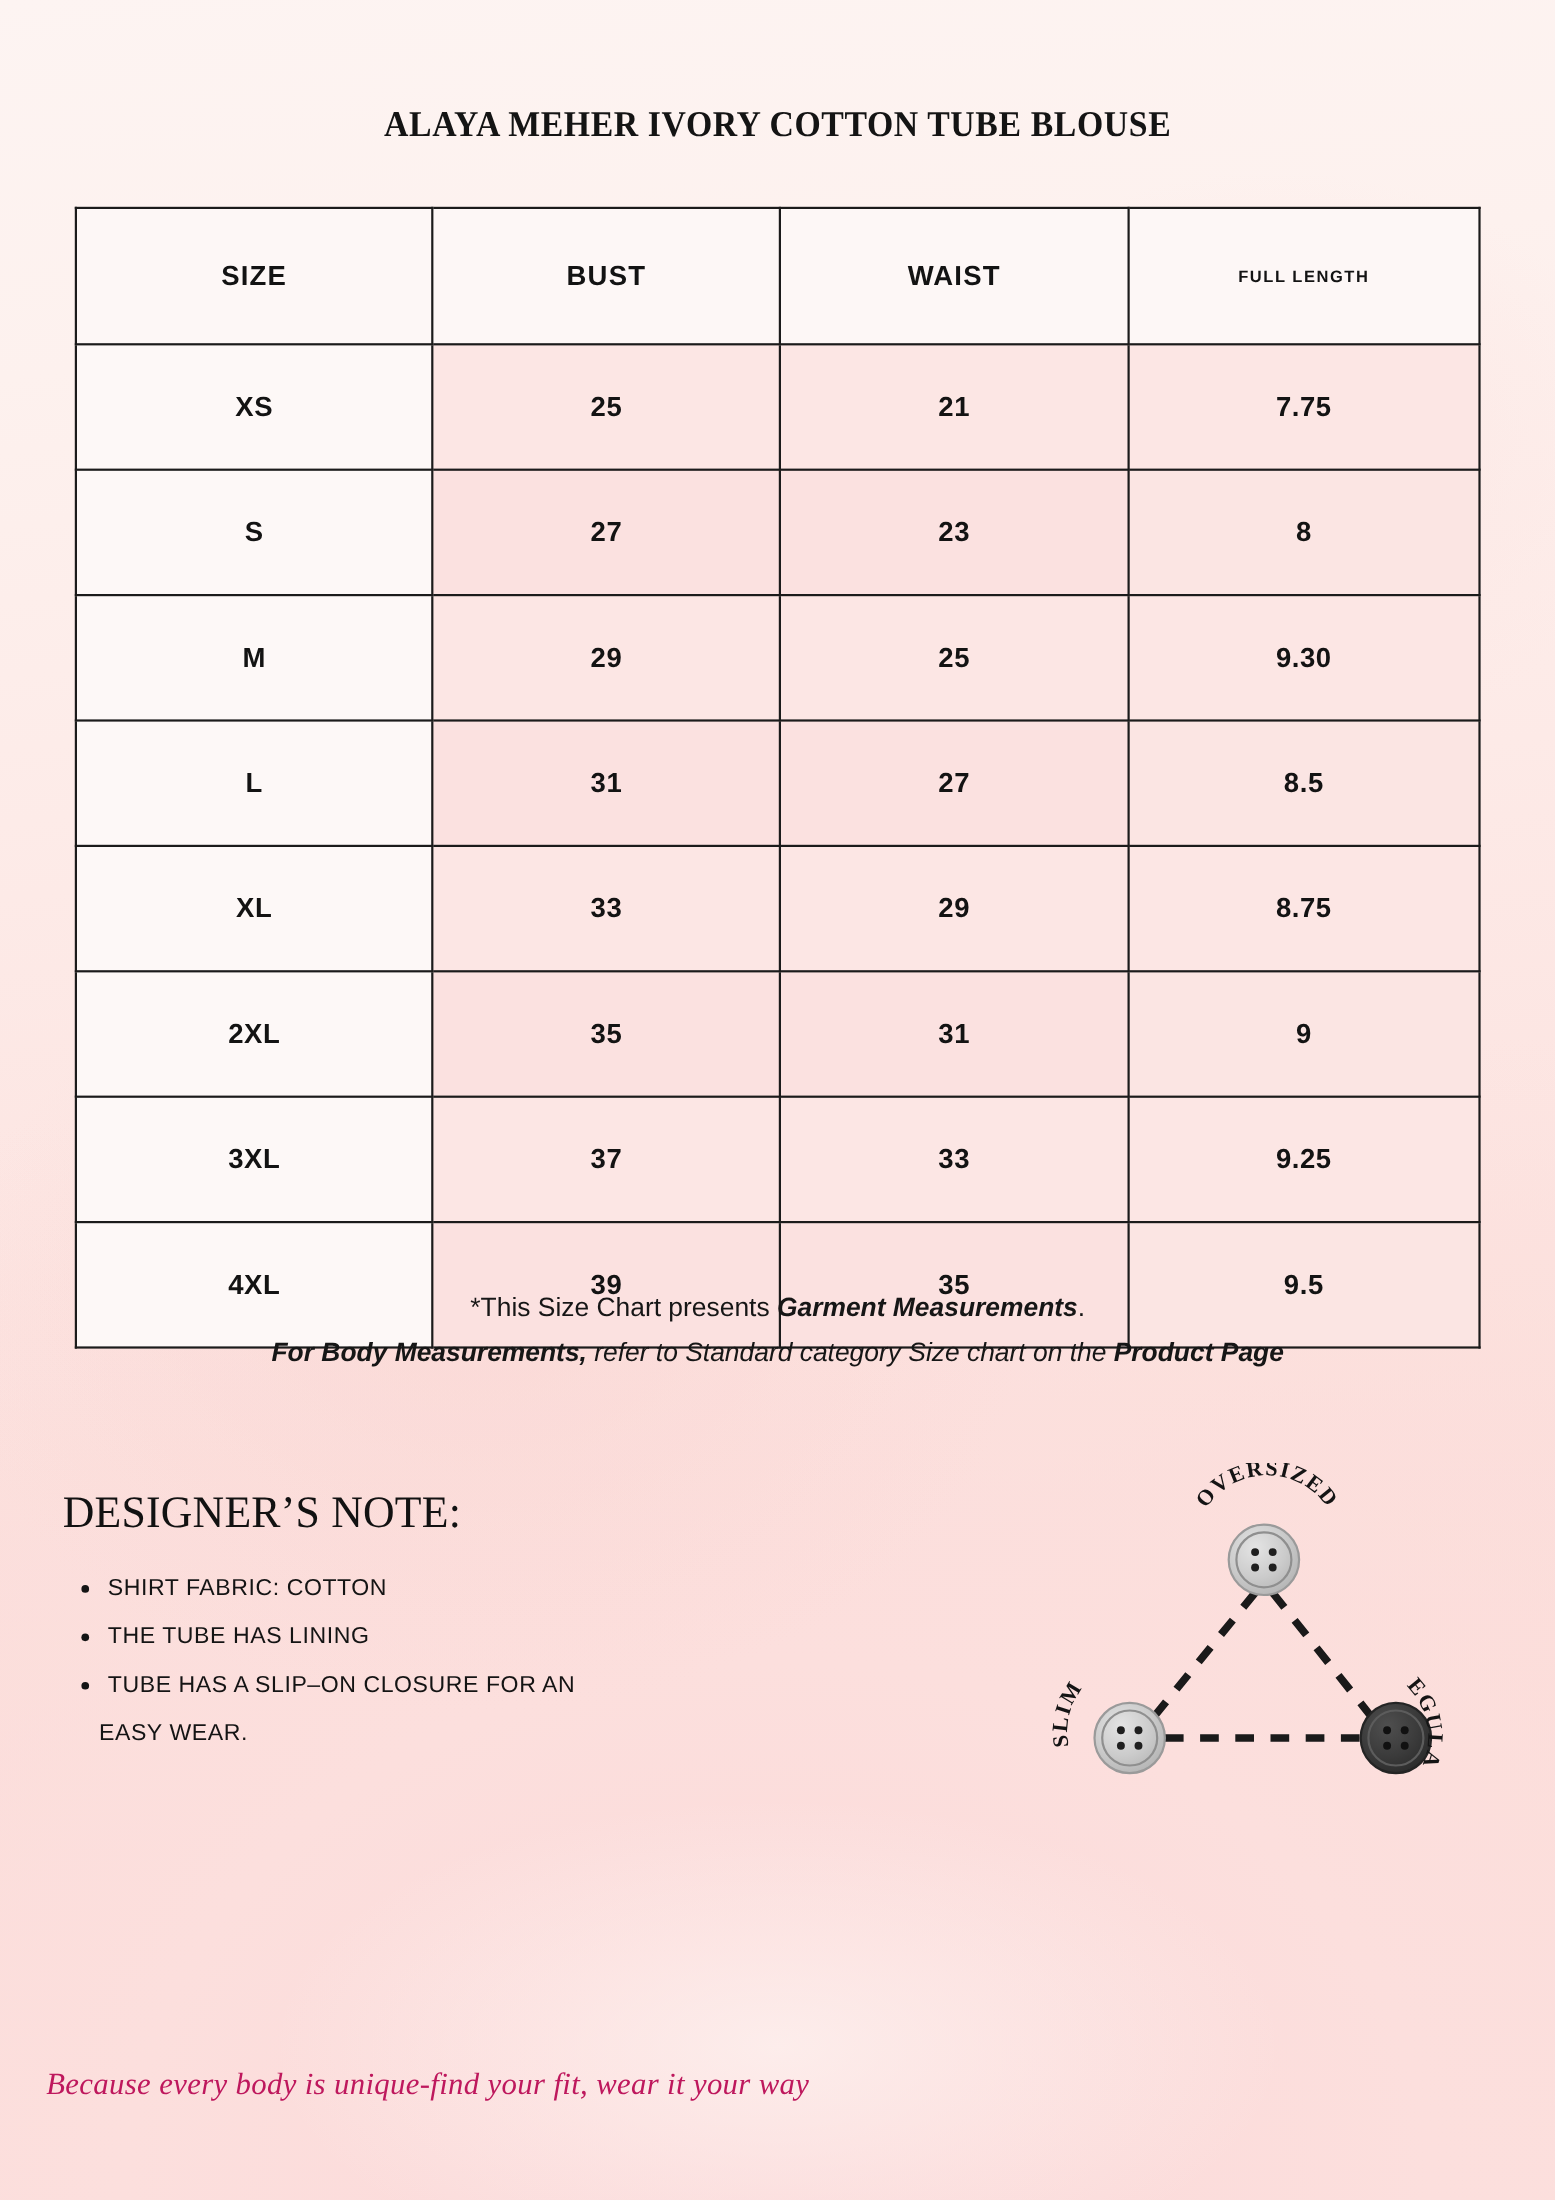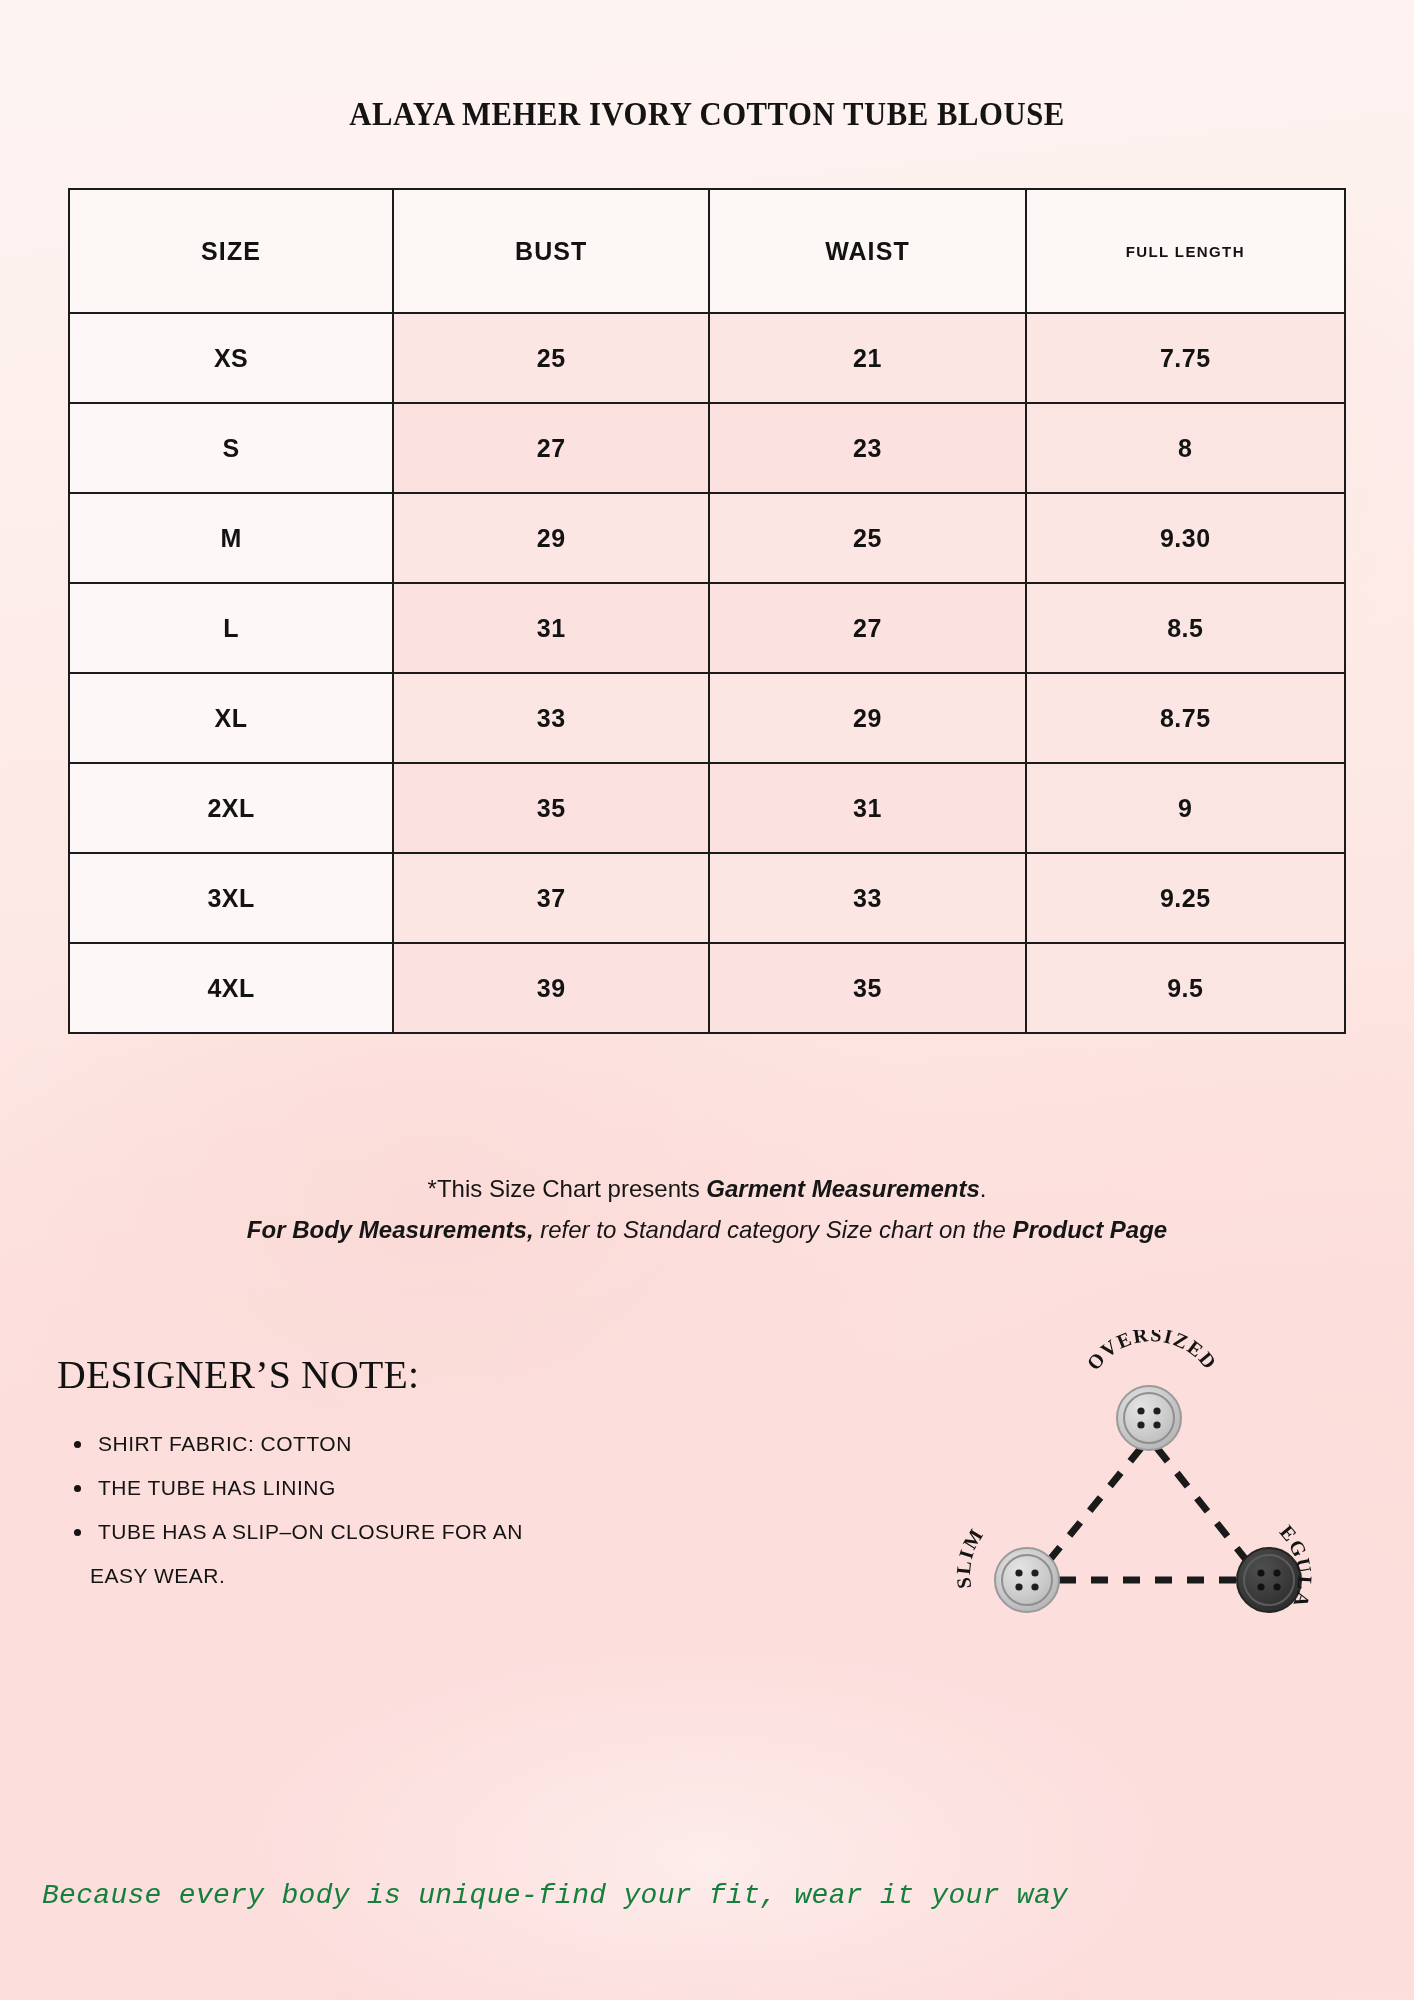--- a/index.html
+++ b/index.html
@@ -92,21 +92,21 @@
     background: #fdf7f6;
     font-weight: 700;
     font-size: 25px;
     letter-spacing: 1.1px;
   }
   table.size-table thead th.small-head {
     font-size: 15px;
     letter-spacing: 1.4px;
   }
   table.size-table tbody td {
-    height: 90px;
+    height: 114px;
     font-weight: 700;
     font-size: 25px;
   }
   table.size-table tbody td.c-size {
     background: #fdf8f7;
     letter-spacing: 0.5px;
   }
   table.size-table tbody td.c-val {
     background: #fbe3e2;
     letter-spacing: 0.5px;
@@ -182,25 +182,25 @@
     width: 380px;
     height: 300px;
   }
   .fit-diagram svg { display: block; }
 
   
   .tagline {
     position: absolute;
     left: 42px;
     top: 1880px;
-    font-family: Liberation Mono, monospace;
+    font-family: Liberation Serif, serif;
     font-style: italic;
     font-size: 28px;
     letter-spacing: 0.3px;
-    color: #15803d;
+    color: #be185d;
   }
 </style>
 </head>
 <body>
 
 <div class="page">
 
   <div class="bg-base"></div>
   <div class="bg-wash-a"></div>
   <div class="bg-wash-b"></div>

